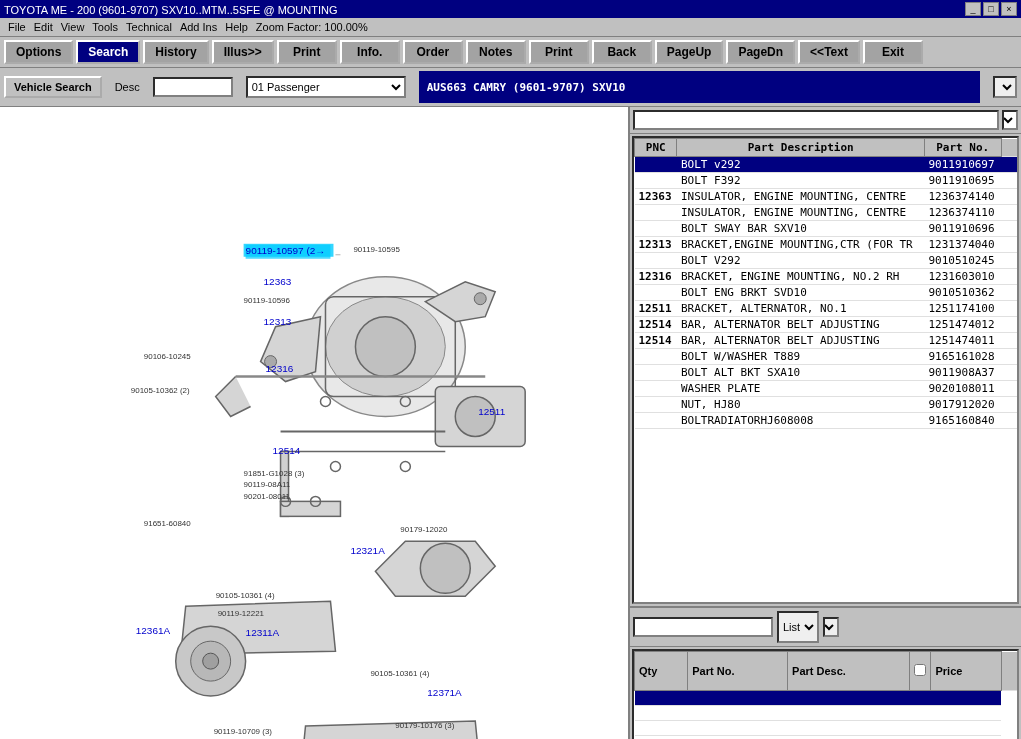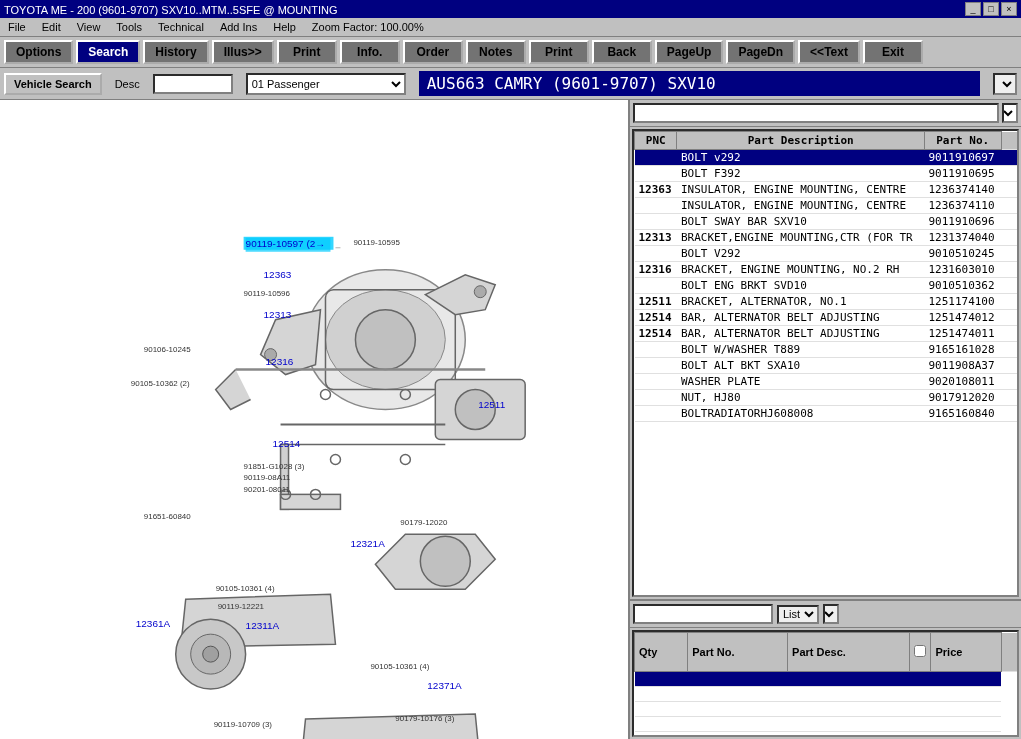--- a/index.html
+++ b/index.html
@@ -25,38 +25,37 @@
       cursor: pointer;
       display: flex; align-items: center; justify-content: center;
     }
 
     
     #menubar {
       background: #c0c0c0;
       display: flex;
       padding: 2px 4px;
       border-bottom: 1px solid #808080;
-      gap: 8px;
     }
     .menu-item {
       padding: 1px 4px;
       cursor: pointer;
       font-size: 11px;
     }
 
     
     #toolbar {
       background: #c0c0c0;
       display: flex;
       padding: 3px 4px;
       gap: 3px;
       border-bottom: 1px solid #808080;
     }
     .toolbar-btn {
-      background: #737373;
+      background: #a3a3a3;
       border: 2px outset #ffffff;
       padding: 3px 10px;
       cursor: pointer;
       font-size: 12px;
       font-weight: bold;
       min-width: 60px;
       text-align: center;
     }
     .toolbar-btn.active { background: #000080; color: white; }
 
@@ -89,26 +88,27 @@
       border: 2px inset #808080;
       background: white;
       height: 22px;
       font-size: 11px;
       width: 160px;
     }
     .vehicle-display {
       background: #000080;
       color: white;
       padding: 2px 8px;
-      font-size: 16px;
+      font-size: 11px;
       font-family: monospace;
       flex: 1;
-      height: 25px;
+      height: 32px;
       display: flex;
       align-items: center;
+      font-weight: bold;
     }
 
     
     #main-content {
       display: flex;
       height: calc(739px - 100px);
     }
 
     
     #diagram-panel {
@@ -197,21 +197,21 @@
       gap: 4px;
       border-bottom: 1px solid #808080;
     }
     .order-input {
       height: 20px;
       border: 2px inset #808080;
       font-size: 11px;
       width: 140px;
     }
     .list-select {
-      height: 19px;
+      height: 32px;
       border: 2px inset #808080;
       font-size: 11px;
     }
     #order-table-container {
       flex: 1;
       background: white;
       border: 2px inset #808080;
       margin: 2px;
       overflow-y: auto;
     }

